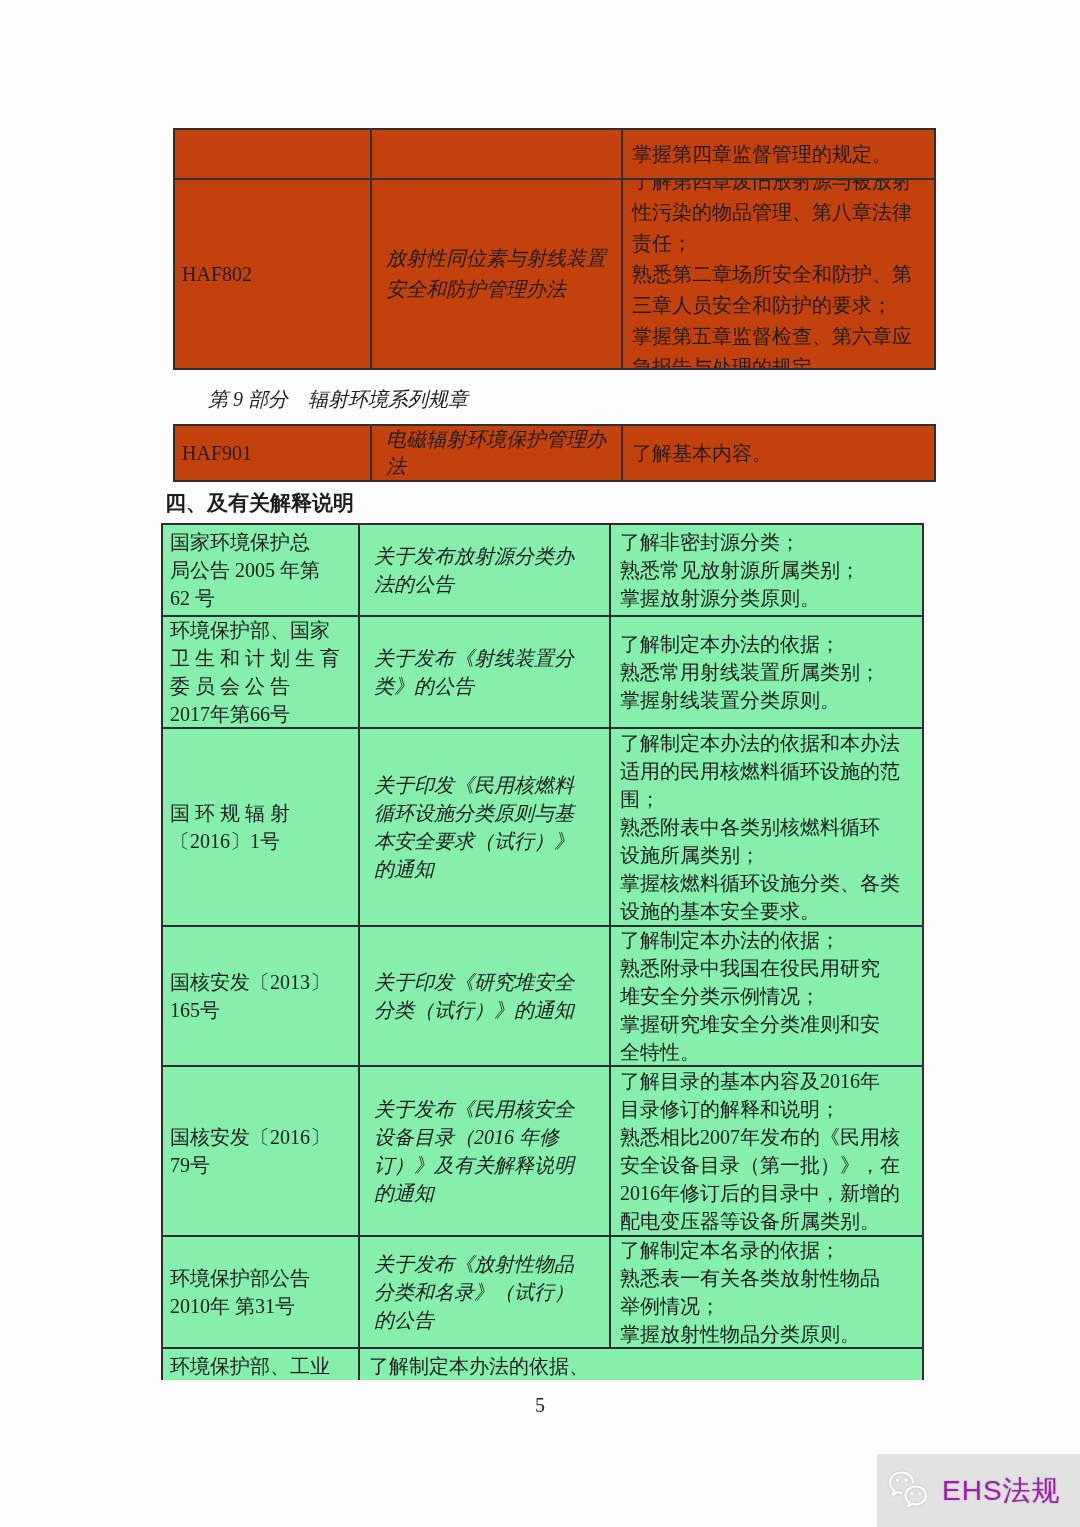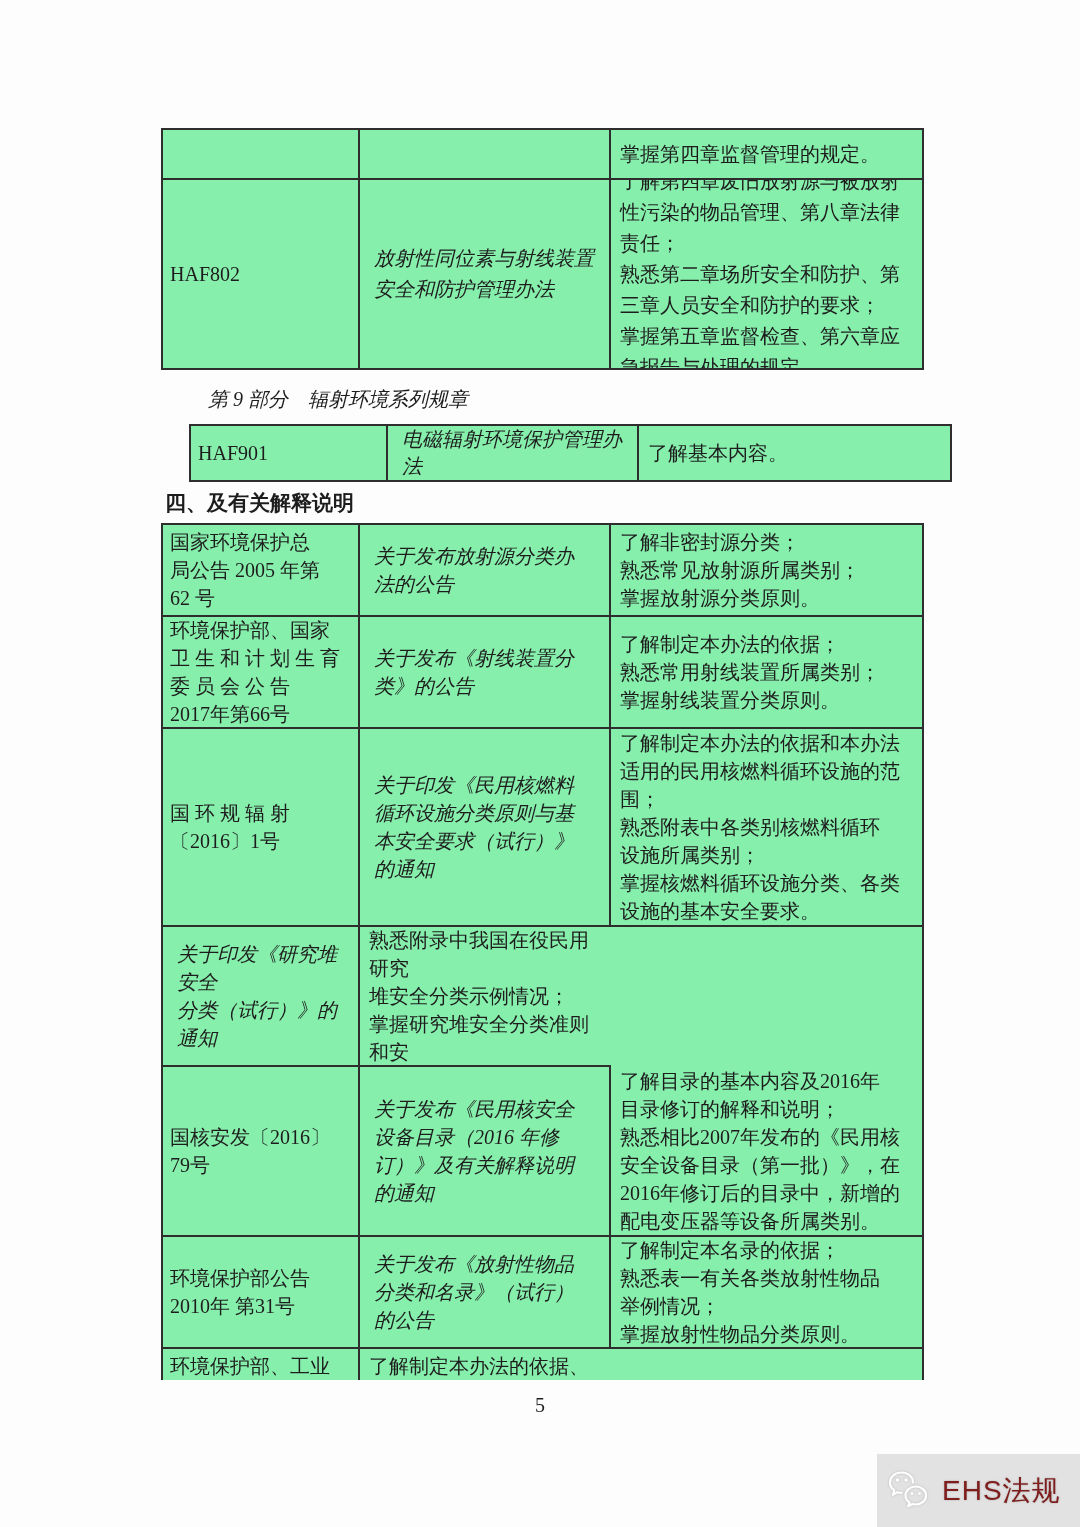--- a/index.html
+++ b/index.html
@@ -3,41 +3,41 @@
 <meta charset="utf-8">
 <style>
   html,body{margin:0;padding:0;background:#ffffff;}
   .page{
     position:relative;width:1080px;height:1527px;background:#fdfdfd;
     overflow:hidden;color:#1d1d1d;
     font-family:"Liberation Serif","DejaVu Serif",serif;
   }
   
   .tbl{
-    position:absolute;left:161px;
+    position:absolute;left:173px;
     border:2px solid #2e2e2e;border-bottom:none;
-    background:#86efac;
+    background:#c2410c;
   }
   .row{display:grid;grid-template-columns:197px 251px 311px;}
   .cell{
     box-sizing:border-box;
     border-right:2px solid #2e2e2e;
     border-bottom:2px solid #2e2e2e;
     display:flex;flex-direction:column;justify-content:center;
     white-space:pre-line;
     font-size:20px;
     overflow:hidden;
   }
   .cell:last-child{border-right:none;}
   .c1{padding:1px 16px 1px 7px;}
   .c2{padding:1px 4px 1px 14px;font-style:italic;}
   .c3{padding:1px 4px 1px 9px;}
   .tbl-top{top:128px;}
   .tbl-top .cell{line-height:31px;}
-  .tbl-haf901{top:424px;margin-left:28px;}
+  .tbl-haf901{top:424px;}
   .tbl-haf901 .cell{line-height:27px;}
   .tbl-clip{position:absolute;left:161px;top:523px;height:857px;overflow:hidden;}
   .tbl-docs{position:static;border:2px solid #2e2e2e;border-bottom:none;background:#86efac;}
   .tbl-docs .cell{line-height:28px;}
   .tbl-docs .row-cut .cell{justify-content:flex-start;padding-top:3px;}
   
   .heading{position:absolute;font-size:20px;white-space:pre;}
   .section9{left:208px;top:386px;font-style:italic;}
   .section4{left:165px;top:489px;font-weight:bold;font-size:21px;}
   
@@ -47,21 +47,21 @@
   }
   
   .watermark{
     position:absolute;right:0;bottom:0;width:203px;height:73px;
     background:#e2e2e2;
     display:flex;align-items:center;gap:5px;
     box-sizing:border-box;padding-left:10px;
   }
   .wm-icon{flex:0 0 auto;filter:drop-shadow(0 0 1px rgba(150,150,150,.55));}
   .wm-label{
-    color:#7f1d1d;
+    color:#a21caf;
     font-family:"Liberation Sans","DejaVu Sans",sans-serif;
     font-size:28px;letter-spacing:1px;
     text-shadow:0 0 2px rgba(150,150,150,.75);
     white-space:nowrap;
   }
 </style>
 </head>
 <body>
 
 <div class="page">
@@ -131,20 +131,22 @@
 的通知</div>
         <div class="cell c3">了解制定本办法的依据和本办法
 适用的民用核燃料循环设施的范
 围；
 熟悉附表中各类别核燃料循环
 设施所属类别；
 掌握核燃料循环设施分类、各类
 设施的基本安全要求。</div>
       </div>
       <div class="row" style="height:140px">
+        <div class="cell c1">国核安发〔2013〕
+165号</div>
         <div class="cell c2">关于印发《研究堆安全
 分类（试行）》的通知</div>
         <div class="cell c3">了解制定本办法的依据；
 熟悉附录中我国在役民用研究
 堆安全分类示例情况；
 掌握研究堆安全分类准则和安
 全特性。</div>
       </div>
       <div class="row" style="height:170px">
         <div class="cell c1">国核安发〔2016〕

